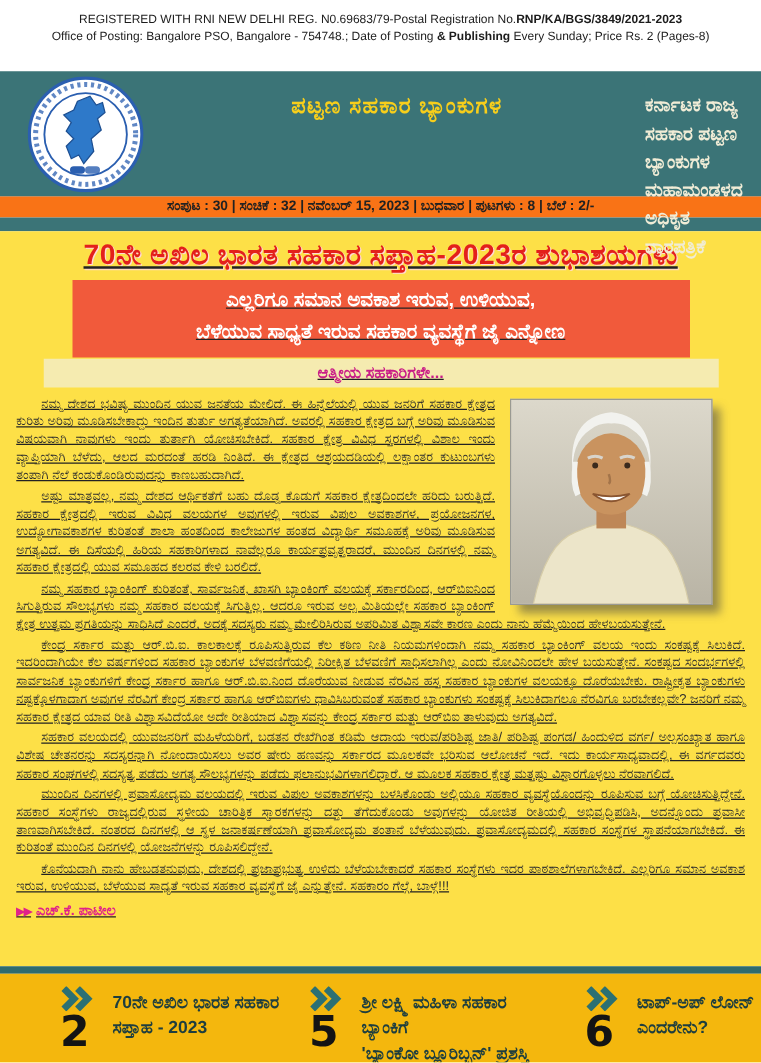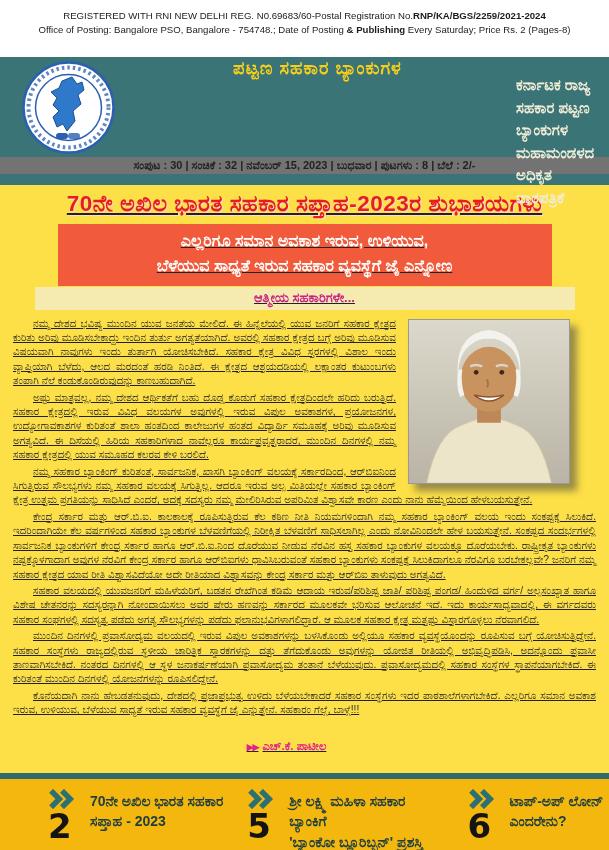--- a/index.html
+++ b/index.html
@@ -43,21 +43,21 @@
   .masthead-center {
     margin-left: 122px;
     margin-right: 96px;
     text-align: center;
   }
   .kicker {
     color: #F7CE1B;
     font-weight: bold;
     font-size: 18px;
     letter-spacing: 1px;
-    padding-top: 1px;
+    padding-top: 17px;
   }
   .paper-title {
     font-family: "Liberation Serif", serif;
     font-style: italic;
     font-weight: bold;
     color: #ffffff;
     font-size: 52px;
     line-height: 1.25;
     text-shadow: 3px 3px 2px rgba(20,50,52,0.55);
   }
@@ -67,21 +67,21 @@
     width: 86px;
     font-size: 15px;
     font-weight: bold;
     line-height: 1.5;
     color: #F0ECD6;
   }
 
   
   .date-strip {
     height: 17px;
-    background: #737373;
+    background: #f97316;
     text-align: center;
     font-size: 11px;
     font-weight: bold;
     line-height: 17px;
     color: #222222;
   }
   .teal-band { height: 11px; background: #3B7477; }
   .teal-band-thin { height: 6px; background: #2F6B6E; }
 
   
@@ -137,23 +137,23 @@
   .portrait {
     float: right;
     width: 162px; height: 165px;
     margin: 2px 26px 8px 12px;
     border: 1px solid #9a9a92;
     box-shadow: 7px 7px 7px rgba(70,70,70,0.55);
     background: #cfcabc;
   }
   .signature-row {
     clear: none;
-    text-align: center;
+    text-align: left;
     padding-right: 36px;
-    margin-top: 20px;
+    margin-top: 3px;
     color: #E0218A;
     font-weight: bold;
     font-size: 11.5px;
   }
   .sig-arrows { font-size: 9px; letter-spacing: -1px; margin-right: 4px; }
 
   
   .footer {
     height: 71px;
     background: #F4B70D;
@@ -185,22 +185,22 @@
     color: #1E3E3F;
     padding-top: 2px;
   }
 </style>
 </head>
 <body>
 
 <div class="page">
 
   <div class="reg-header">
-    <div><span>REGISTERED WITH RNI NEW DELHI REG. N0.69683/60-Postal Registration No.</span><span class="reg-bold">RNP/KA/BGS/2259/2021-2024</span></div>
-    <div><span>Office of Posting: Bangalore PSO, Bangalore - 754748.; Date of Posting </span><span class="reg-bold">&amp; Publishing</span><span> Every Saturday; Price Rs. 2 (Pages-8)</span></div>
+    <div><span>REGISTERED WITH RNI NEW DELHI REG. N0.69683/79-Postal Registration No.</span><span class="reg-bold">RNP/KA/BGS/3849/2021-2023</span></div>
+    <div><span>Office of Posting: Bangalore PSO, Bangalore - 754748.; Date of Posting </span><span class="reg-bold">&amp; Publishing</span><span> Every Sunday; Price Rs. 2 (Pages-8)</span></div>
   </div>
 
   <div class="masthead">
     <svg class="logo" viewBox="0 0 93 93">
       <circle cx="46.5" cy="46.5" r="45" fill="#ffffff" stroke="#2B5FB0" stroke-width="2.5"></circle>
       <circle cx="46.5" cy="46.5" r="40" fill="none" stroke="#2B5FB0" stroke-width="4" stroke-dasharray="2.5 3" opacity="0.75"></circle>
       <circle cx="46.5" cy="46.5" r="33" fill="#ffffff" stroke="#2B5FB0" stroke-width="1.5"></circle>
       <path d="M40,20 L50,16 55,23 60,21 62,29 56,34 59,43 51,50 53,60 45,70 41,63 35,66 31,56 37,50 31,44 35,37 29,31 37,27 Z" fill="#2E79C9" stroke="#1D4F91" stroke-width="1"></path>
       <g>
         <rect x="34" y="72" width="12" height="6" rx="3" fill="#2B5FB0"></rect>

